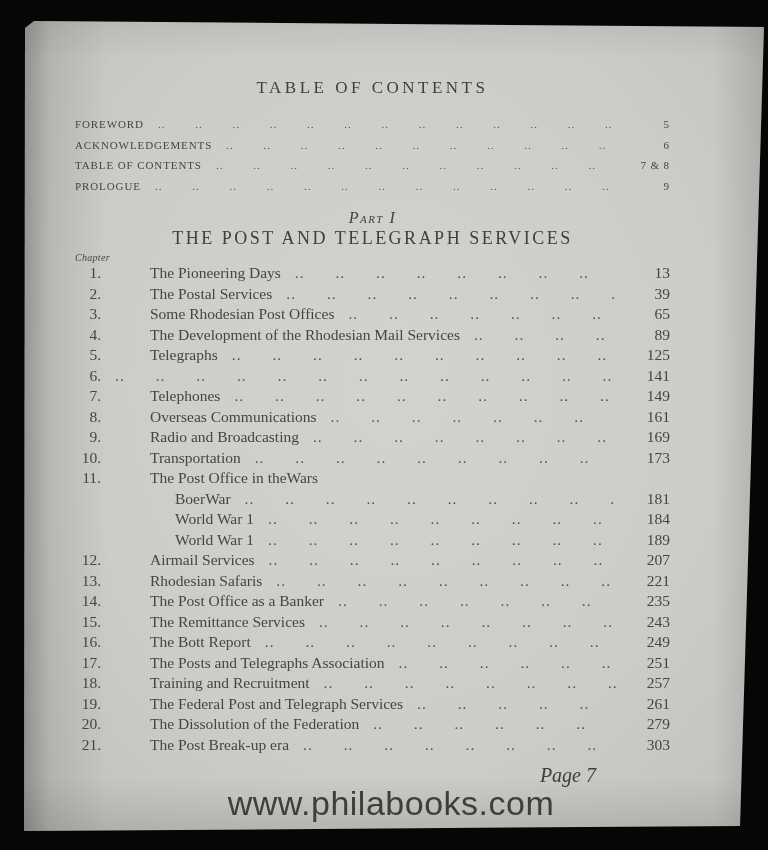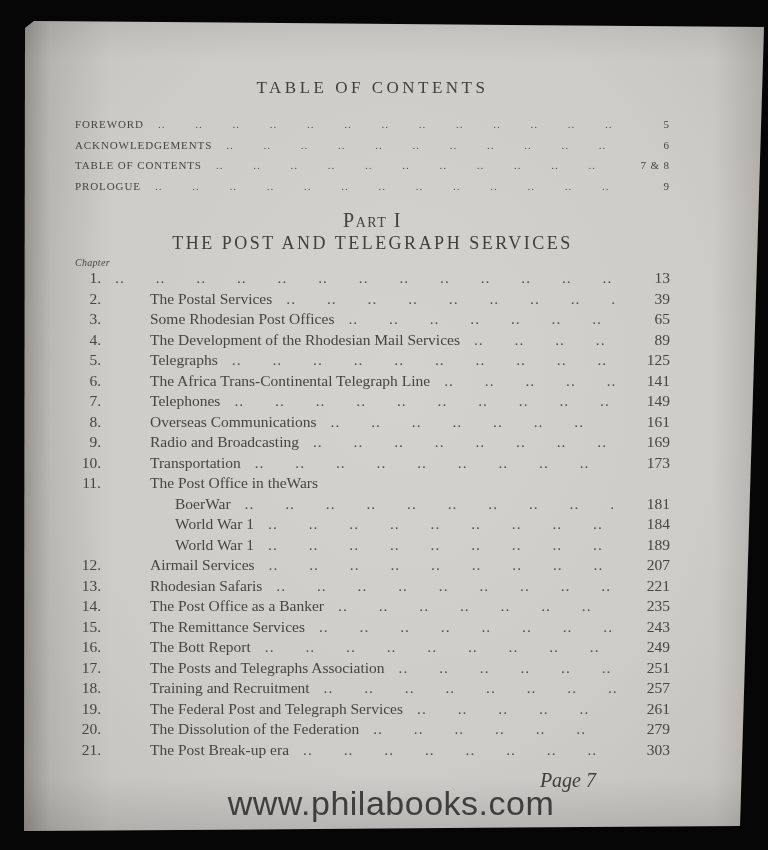--- a/index.html
+++ b/index.html
@@ -53,24 +53,25 @@
     letter-spacing:1px;
     color:#52514b;
   }
   .pnum{
     min-width:44px;
     text-align:right;
     flex:0 0 auto;
   }
   .part-block{margin-top:13px;text-align:center;}
   .part-label{
-    font-size:20px;
+    font-size:16px;
     font-variant:small-caps;
     letter-spacing:1.5px;
     color:#43423c;
+    font-style:italic;
   }
   .part-title{
     font-size:18px;
     letter-spacing:2.5px;
     line-height:22px;
     color:#403f39;
   }
   .chapter-label{
     margin-top:3px;
     font-style:italic;
@@ -135,20 +136,21 @@
     <div class="part-block">
       <div class="part-label">Part I</div>
       <div class="part-title">THE POST AND TELEGRAPH SERVICES</div>
     </div>
 
     <div class="chapter-label">Chapter</div>
 
     <div id="chapter-list">
         <div class="row">
           <span class="cnum">1.</span>
+          <span class="ctitle">The Pioneering Days</span>
           <span class="leader">.. .. .. .. .. .. .. .. .. .. .. .. .. .. .. .. .. .. .. .. .. .. .. .. .. .. .. .. .. .. .. .. .. .. .. .. .. .. .. ..</span>
           <span class="pnum">13</span>
         </div>
         <div class="row">
           <span class="cnum">2.</span>
           <span class="ctitle">The Postal Services</span>
           <span class="leader">.. .. .. .. .. .. .. .. .. .. .. .. .. .. .. .. .. .. .. .. .. .. .. .. .. .. .. .. .. .. .. .. .. .. .. .. .. .. .. ..</span>
           <span class="pnum">39</span>
         </div>
         <div class="row">
@@ -164,21 +166,20 @@
           <span class="pnum">89</span>
         </div>
         <div class="row">
           <span class="cnum">5.</span>
           <span class="ctitle">Telegraphs</span>
           <span class="leader">.. .. .. .. .. .. .. .. .. .. .. .. .. .. .. .. .. .. .. .. .. .. .. .. .. .. .. .. .. .. .. .. .. .. .. .. .. .. .. ..</span>
           <span class="pnum">125</span>
         </div>
         <div class="row">
           <span class="cnum">6.</span>
-          <span class="ctitle">The Africa Trans-Continental Telegraph Line</span>
           <span class="leader">.. .. .. .. .. .. .. .. .. .. .. .. .. .. .. .. .. .. .. .. .. .. .. .. .. .. .. .. .. .. .. .. .. .. .. .. .. .. .. ..</span>
           <span class="pnum">141</span>
         </div>
         <div class="row">
           <span class="cnum">7.</span>
           <span class="ctitle">Telephones</span>
           <span class="leader">.. .. .. .. .. .. .. .. .. .. .. .. .. .. .. .. .. .. .. .. .. .. .. .. .. .. .. .. .. .. .. .. .. .. .. .. .. .. .. ..</span>
           <span class="pnum">149</span>
         </div>
         <div class="row">

